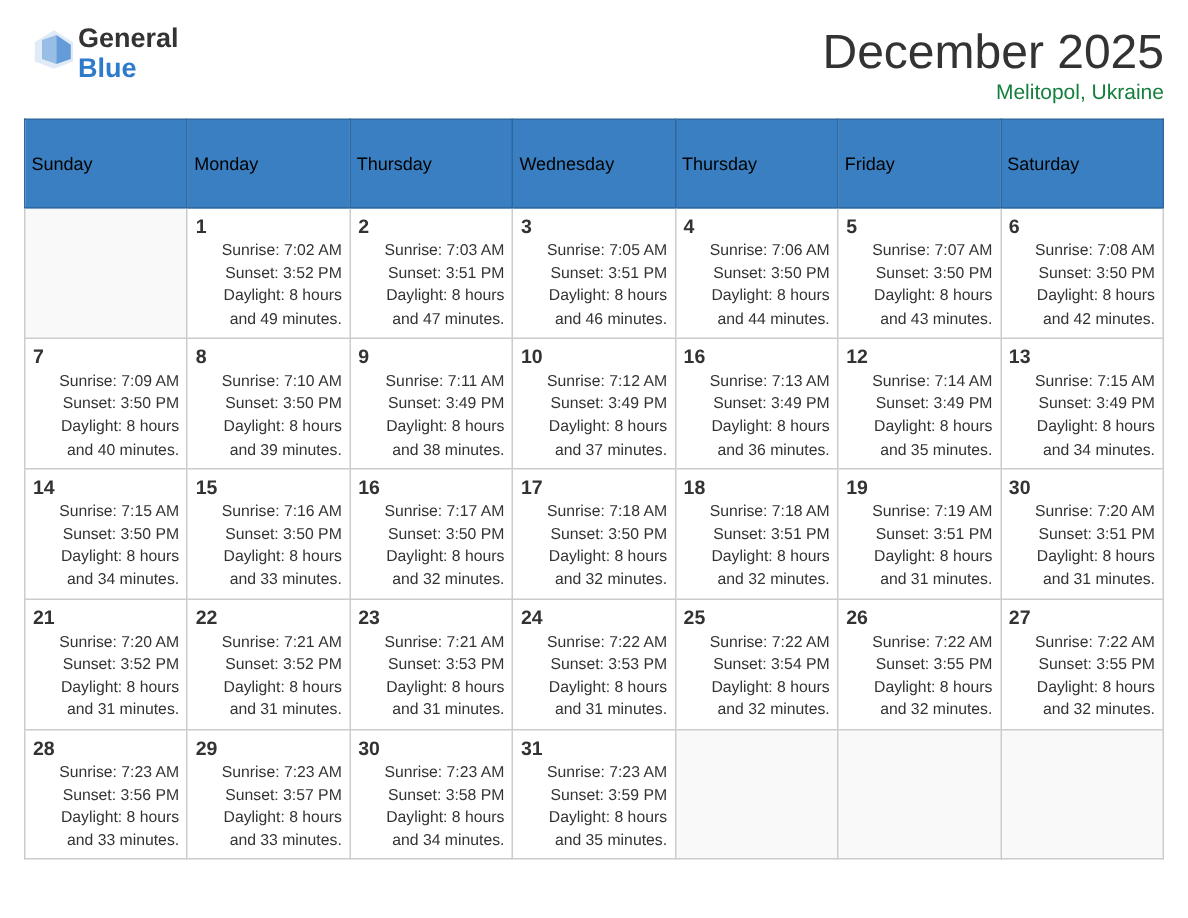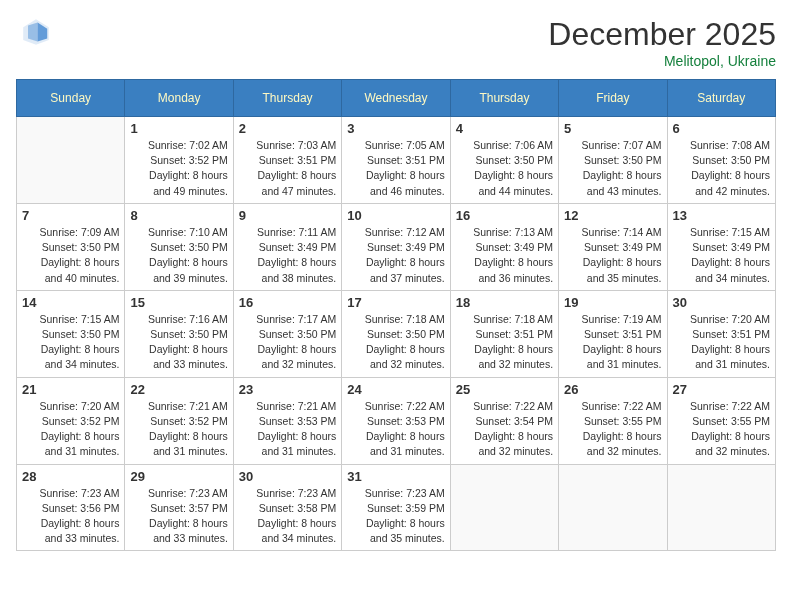--- a/index.html
+++ b/index.html
@@ -45,23 +45,23 @@
       font-size: 14px;
       color: #15803d;
     }
     table {
       width: 100%;
       border-collapse: collapse;
       font-size: 11px;
     }
     thead tr th {
       background: #3a7fc1;
-      color: #fef9c3;
-      padding: 11px 4px;
-      text-align: center;
+      color: #000000;
+      padding: 22px 4px;
+      text-align: left;
       font-size: 12px;
       font-weight: normal;
       border: 1px solid #2e68a0;
     }
     tbody tr td {
       border: 1px solid #ccc;
       vertical-align: top;
       padding: 4px 5px;
       min-height: 80px;
       height: 80px;
@@ -88,20 +88,24 @@
 <body>
 
 <div class="header">
   <div class="logo">
     <div>
       <svg class="logo-icon" viewBox="0 0 40 40">
         <polygon points="20,4 36,14 36,30 20,36 4,30 4,14" fill="#2e7bcc" opacity="0.15"></polygon>
         <polygon points="22,8 34,16 34,28 22,32" fill="#2e7bcc" opacity="0.7"></polygon>
         <polygon points="10,12 22,8 22,32 10,28" fill="#2e7bcc" opacity="0.4"></polygon>
       </svg>
+    </div>
+    <div class="logo-text">
+      <div><span class="logo-general">General</span></div>
+      <div><span class="logo-blue">Blue</span></div>
     </div>
   </div>
   <div class="title-block">
     <div class="month-title">December 2025</div>
     <div class="subtitle">Melitopol, Ukraine</div>
   </div>
 </div>
 
 <table>
   <thead>

